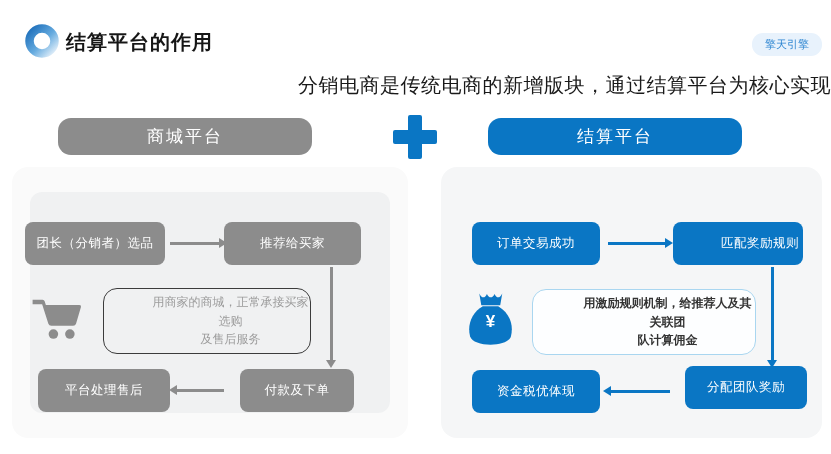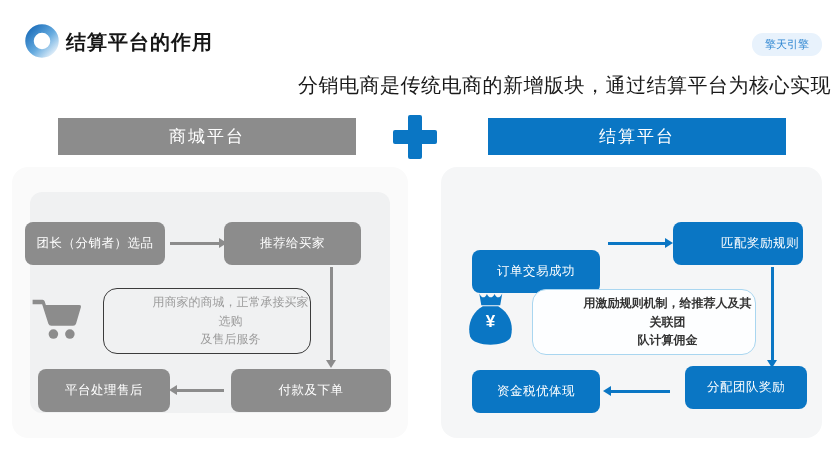--- a/index.html
+++ b/index.html
@@ -10,21 +10,21 @@
   
   .logo { position:absolute; left:25px; top:24px; width:34px; height:34px; }
   .page-title { position:absolute; left:66px; top:29px; font-size:20px; font-weight:bold; color:#161616; letter-spacing:1px; }
   .badge { position:absolute; right:9px; top:33px; height:23px; line-height:22px; padding:0 13px;
            background:var(--badge-bg,#e8f2fc); color:var(--badge-text,#2e86d1);
            font-size:11px; border-radius:11px; }
   .subtitle { position:absolute; left:0; right:0; top:72px; text-align:right;
               font-size:20px; font-weight:normal; color:#1a1a1a; letter-spacing:0.5px; }
 
   
-  .sec-header { position:absolute; top:118px; width:298px; height:37px; border-radius:0;
+  .sec-header { position:absolute; top:118px; width:254px; height:37px; border-radius:13px;
                 color:#fff; font-size:17px; letter-spacing:2px;
                 display:flex; align-items:center; justify-content:center; }
   .sec-header.mall { left:58px; background:var(--gray,#8c8c8c); }
   .sec-header.settle { left:488px; background:var(--blue,#0a76c4); }
 
   
   .plus { position:absolute; left:393px; top:115px; width:44px; height:44px; }
   .plus .ph { position:absolute; left:0; top:15px; width:44px; height:14px; background:var(--blue,#0a76c4); border-radius:2px; }
   .plus .pv { position:absolute; left:15px; top:0; width:14px; height:44px; background:var(--blue,#0a76c4); border-radius:2px; }
 
@@ -36,22 +36,22 @@
   .panel.settle-panel { left:441px; width:381px; }
 
   
   .fbox { position:absolute; height:43px; border-radius:8px; color:#fff; font-size:12.5px;
           display:flex; align-items:center; justify-content:center; letter-spacing:0.5px; }
   .fbox.g { background:var(--gray,#8c8c8c); }
   .fbox.b { background:var(--blue,#0a76c4); }
   .b-select     { left:25px;  top:222px; width:140px; }
   .b-recommend  { left:224px; top:222px; width:137px; }
   .b-aftersale  { left:38px;  top:369px; width:132px; }
-  .b-pay        { left:231px; top:369px; width:160px; }
-  .b-order      { left:472px; top:222px; width:128px;margin-top:28px; }
+  .b-pay        { left:240px; top:369px; width:114px; }
+  .b-order      { left:472px; top:222px; width:128px; }
   .b-match      { left:673px; top:222px; width:130px;padding-left:44px; }
   .b-tax        { left:472px; top:370px; width:128px; }
   .b-distribute { left:685px; top:366px; width:122px; }
 
   
   .note { position:absolute; border-radius:14px; font-size:12px; text-align:center;
           display:flex; flex-direction:column; align-items:center; justify-content:center; line-height:1.55;padding-left:47px; }
   .note.mall-note { left:103px; top:288px; width:208px; height:66px; border:1px solid #3c3c3c; color:#9b9b9b; }
   .note.settle-note { left:532px; top:289px; width:224px; height:66px; border:1px solid #a9d6f0;
                       background:#fdfeff; color:#333; font-weight:600; }

